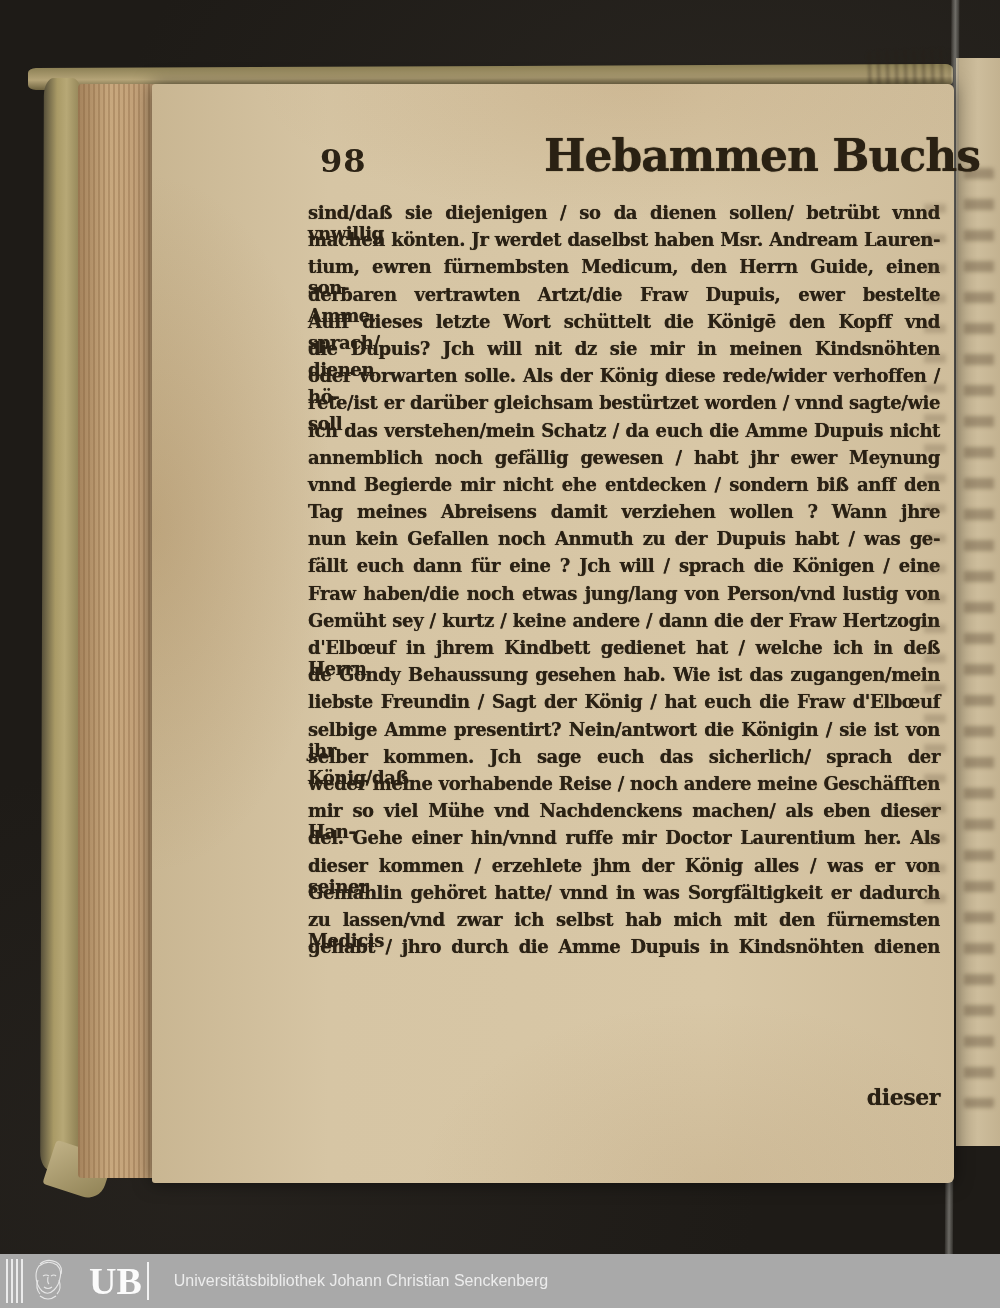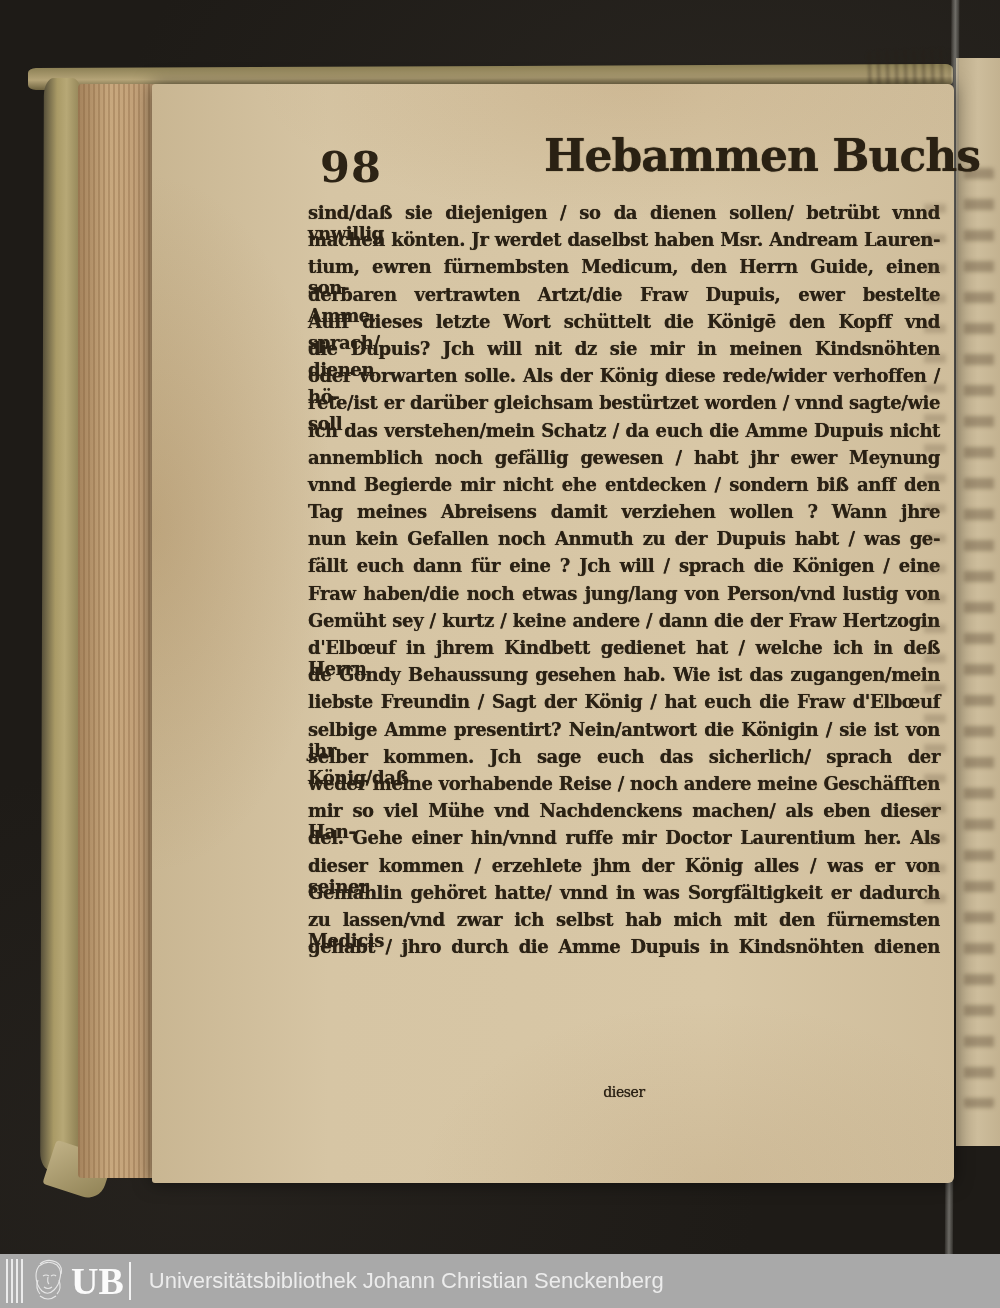--- a/index.html
+++ b/index.html
@@ -47,48 +47,48 @@
   
   .page{position:absolute;left:152px;top:84px;width:802px;height:1099px;
     background:
       radial-gradient(ellipse 260px 500px at 0% 40%, rgba(150,110,60,.25), transparent 70%),
       radial-gradient(ellipse 500px 180px at 60% 0%, rgba(160,120,70,.18), transparent 75%),
       radial-gradient(ellipse 420px 260px at 70% 100%, rgba(150,115,70,.15), transparent 70%),
       linear-gradient(90deg,#c9b692 0%,#d6c5a4 22%,#d8c7a6 70%,#cfbd9b 100%);
     border-radius:3px 6px 6px 3px;
     box-shadow:0 0 18px rgba(0,0,0,.5);}
   
-  .folio{position:absolute;left:168px;top:58px;font-size:43px;font-weight:bold;
+  .folio{position:absolute;left:168px;top:58px;font-size:32px;font-weight:bold;
     color:#2c2315;letter-spacing:1px;}
   .running-title{position:absolute;left:340px;top:46px;width:540px;text-align:center;
     font-size:44px;font-weight:bold;color:#2a2113;letter-spacing:-1px;
     text-shadow:0 0 1px rgba(42,33,19,.9);}
   
   .textblock{position:absolute;left:156px;top:118px;width:632px;}
   .textline{height:27.2px;font-size:18px;font-weight:bold;color:#2a2114;
     letter-spacing:-.4px;white-space:normal;
     text-align:justify;text-align-last:justify;
     text-shadow:0 0 .7px rgba(42,33,20,.85);}
-  .catchword{height:27px;font-size:14px;font-weight:normal;color:#2a2114;
-    text-align:center;letter-spacing:-.4px;text-shadow:0 0 .7px rgba(42,33,20,.85);}
+  .catchword{height:27px;font-size:22px;font-weight:bold;color:#2a2114;
+    text-align:right;letter-spacing:-.4px;text-shadow:0 0 .7px rgba(42,33,20,.85);}
   
   .margin-smudges{position:absolute;left:772px;top:120px;width:22px;height:700px;
     background:repeating-linear-gradient(to bottom, rgba(80,62,40,.22) 0 9px, transparent 9px 30px);
     filter:blur(2px);}
   
   .banner{position:absolute;left:0;top:1254px;width:1000px;height:54px;
     background:#a9a9a9;display:flex;align-items:center;
     font-family:"Liberation Sans", sans-serif;}
   .banner-logo{display:flex;align-items:center;height:48px;margin-left:6px;}
   .logo-lines{display:flex;gap:3px;height:44px;margin-right:4px;}
   .logo-lines i{display:block;width:2px;height:100%;background:#f2f2f2;opacity:.9;}
   .logo-ub{font-family:"Liberation Serif", serif;font-weight:bold;font-size:38px;
-    color:#fbfbfb;line-height:1;margin-left:2px;}
+    color:#fbfbfb;line-height:1;margin-left:20px;}
   .logo-divider{width:2px;height:38px;background:#f2f2f2;margin-left:5px;}
-  .banner-text{margin-left:18px;color:#ececec;font-size:22px;line-height:22px;}
+  .banner-text{margin-left:25px;color:#ececec;font-size:16px;line-height:22px;}
   .portrait-svg{display:block;}
 </style>
 </head>
 <body>
 
 <div class="backdrop"></div>
 
 <div class="book-top-edge"></div>
 <div class="fore-edge-marks"></div>
 <div class="cover-edge"></div>

